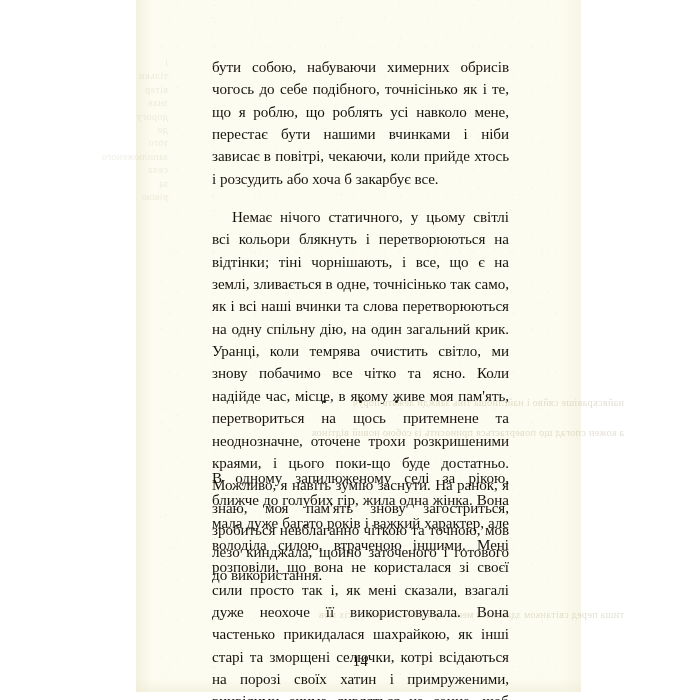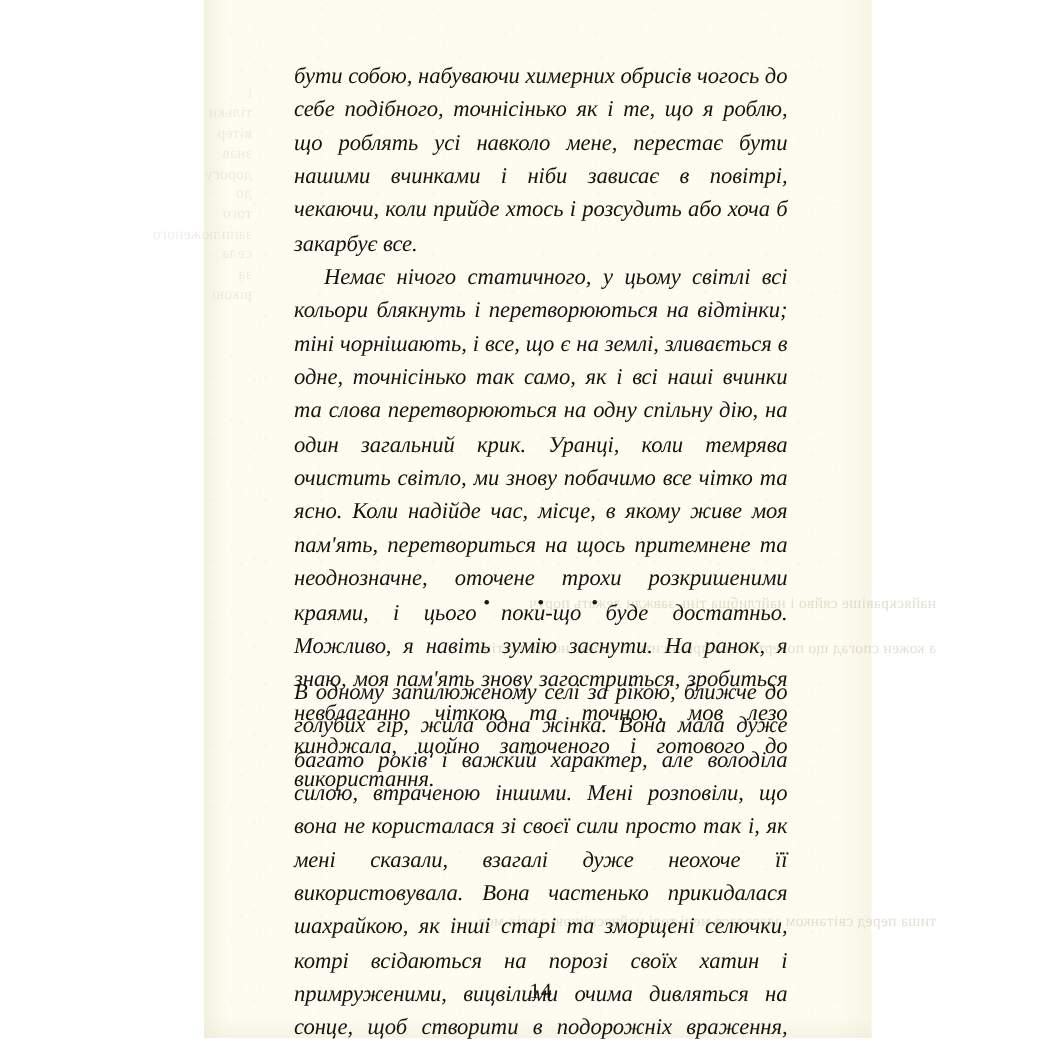--- a/index.html
+++ b/index.html
@@ -56,29 +56,28 @@
   
   #column {
     position: absolute;
     left: 60px;
     top: 0;
     width: 329px;
     height: 696px;
   }
 
   .para {
-    margin: 0;
+    margin: 16px;
     text-align: justify;
     text-justify: inter-word;
     color: #16130f;
     font-size: 15.1px;
     line-height: 22.35px;
     letter-spacing: -0.05px;
     word-spacing: 0.1px;
-    font-style: italic;
     -webkit-font-smoothing: antialiased;
   }
   .para.indent { text-indent: 20px; }
 
   #block-one { position: absolute; top: 44px; left: 0; width: 329px; }
   #block-two { position: absolute; top: 455px; left: 0; width: 329px; }
 
   
   #divider {
     position: absolute;

